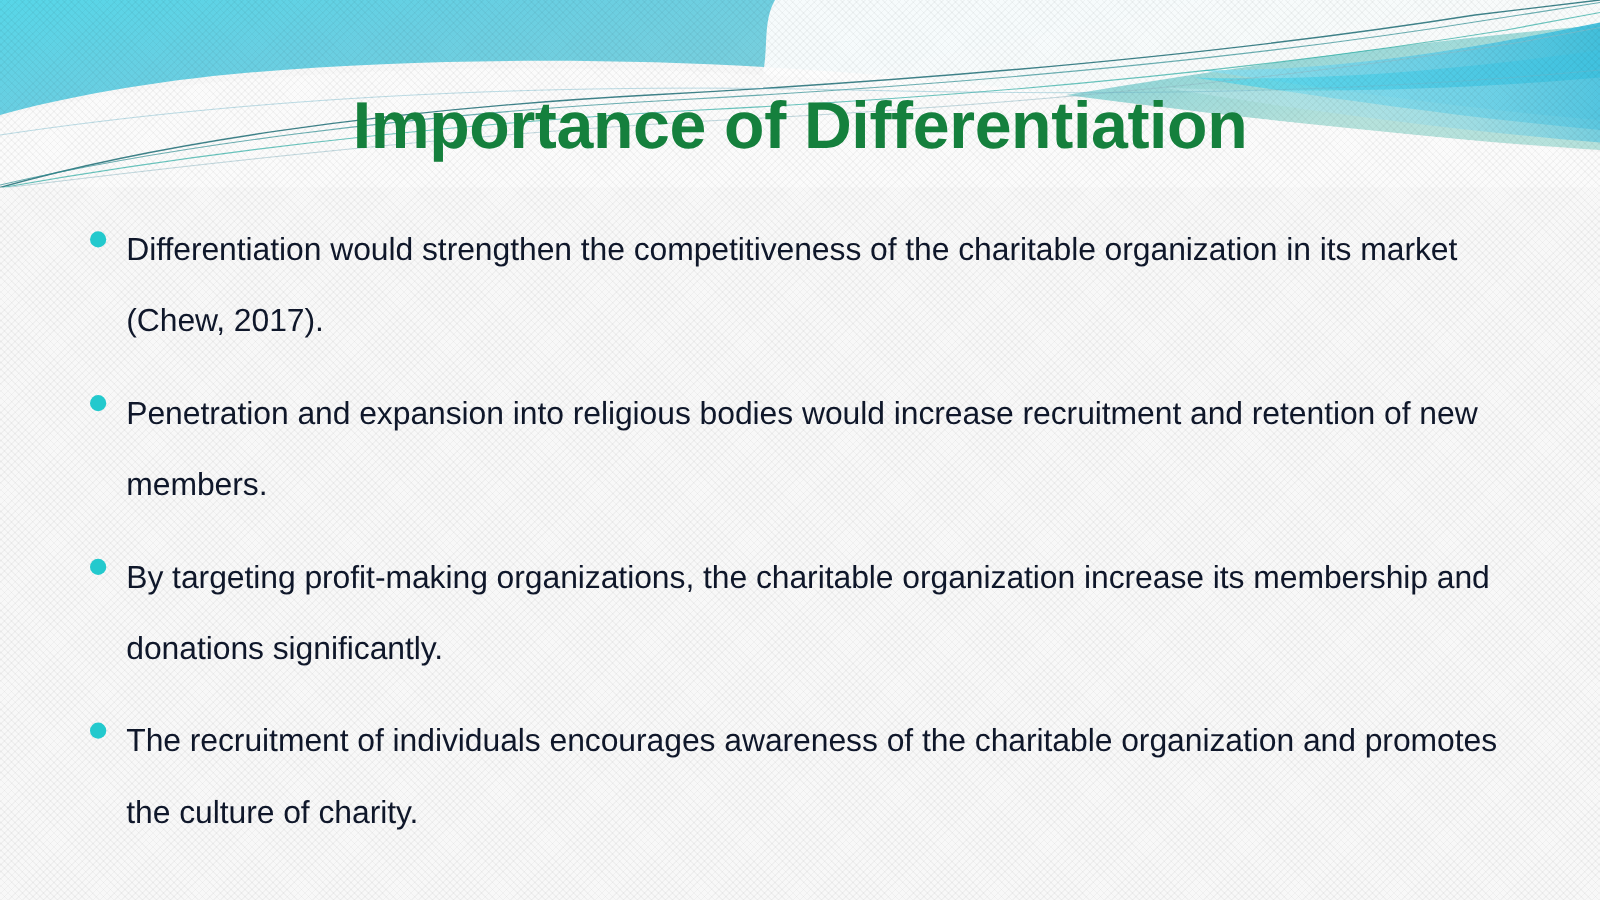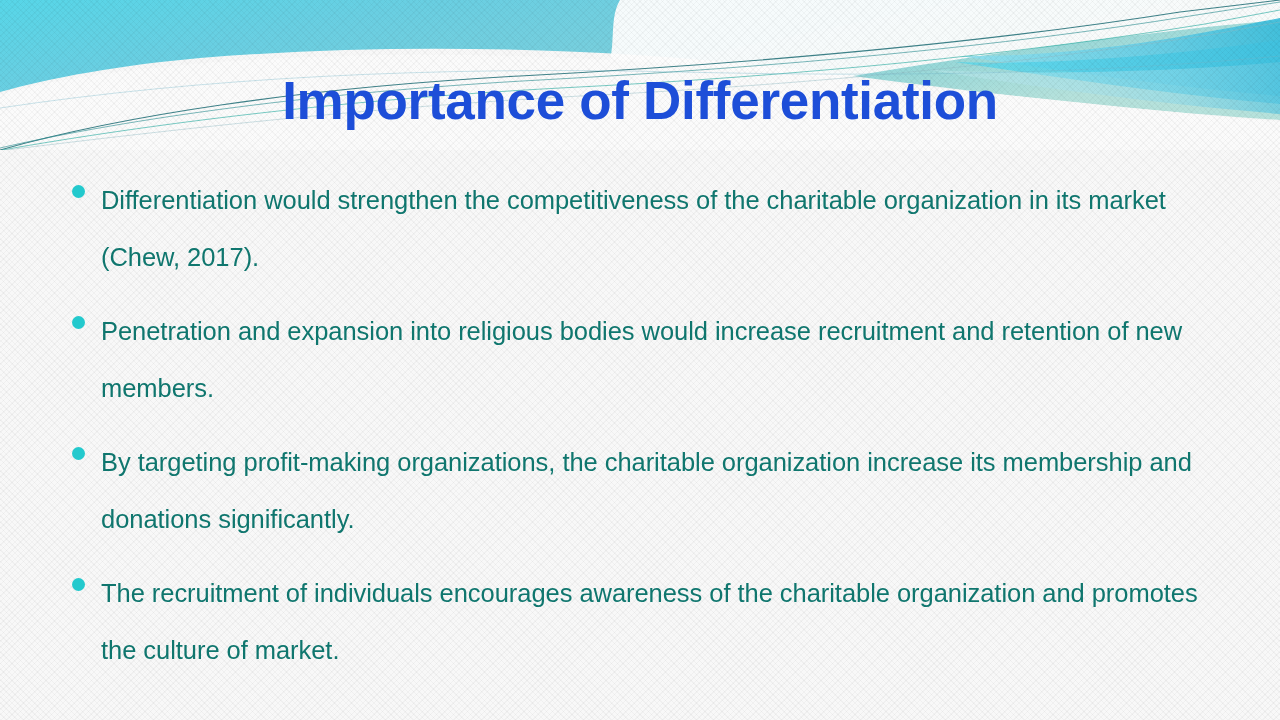--- a/index.html
+++ b/index.html
@@ -49,21 +49,21 @@
 
   #title {
     position: absolute;
     top: 72px;
     left: 0;
     width: 1280px;
     text-align: center;
     z-index: 4;
     font-size: 53px;
     font-weight: bold;
-    color: #1d4ed8;
+    color: #15803d;
     letter-spacing: -0.3px;
     line-height: 1.1;
     white-space: nowrap;
   }
 
   #bullets {
     position: absolute;
     top: 172px;
     left: 72px;
     width: 1160px;
@@ -82,21 +82,21 @@
     height: 13px;
     border-radius: 50%;
     background: #23c9cd;
     margin-top: 13px;
     margin-right: 16px;
   }
 
   .bullet-text {
     flex: 1 1 auto;
     font-size: 25.5px;
-    color: #0f766e;
+    color: #0f172a;
     line-height: 57px;
     letter-spacing: -0.05px;
   }
 </style>
 </head>
 <body>
 
 <div id="slide">
 
   <svg id="banner" viewBox="0 0 1280 150" preserveAspectRatio="none" xmlns="http://www.w3.org/2000/svg">
@@ -163,19 +163,19 @@
       <span class="bullet-text">Penetration and expansion into religious bodies would increase recruitment and retention of new members.</span>
     </div>
 
     <div class="bullet-row">
       <span class="bullet-dot"></span>
       <span class="bullet-text">By targeting profit-making organizations, the charitable organization increase its membership and donations significantly.</span>
     </div>
 
     <div class="bullet-row">
       <span class="bullet-dot"></span>
-      <span class="bullet-text">The recruitment of individuals encourages awareness of the charitable organization and promotes the culture of market.</span>
+      <span class="bullet-text">The recruitment of individuals encourages awareness of the charitable organization and promotes the culture of charity.</span>
     </div>
 
   </div>
 
   <div id="texture"></div>
 </div>
 
 </body></html>

